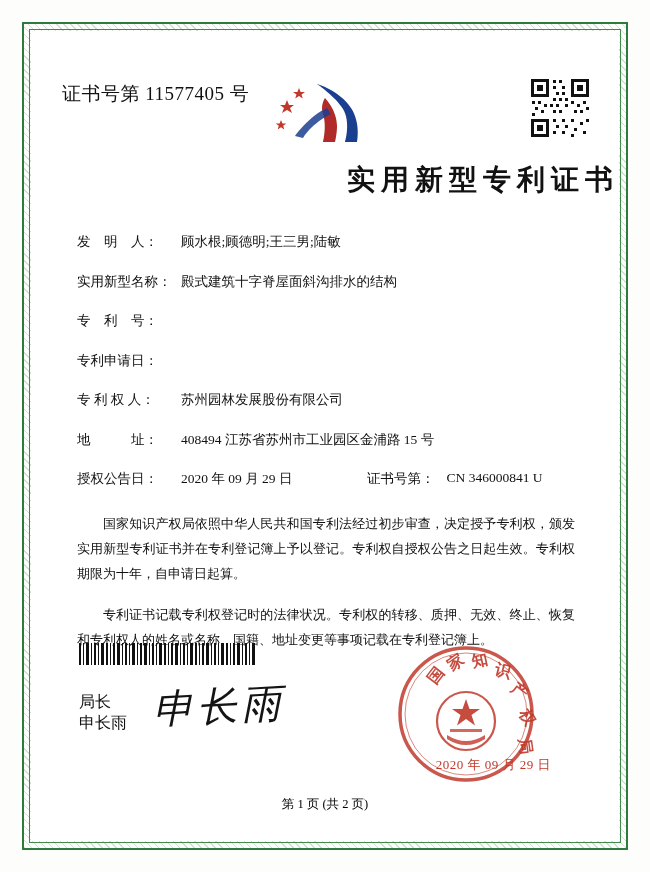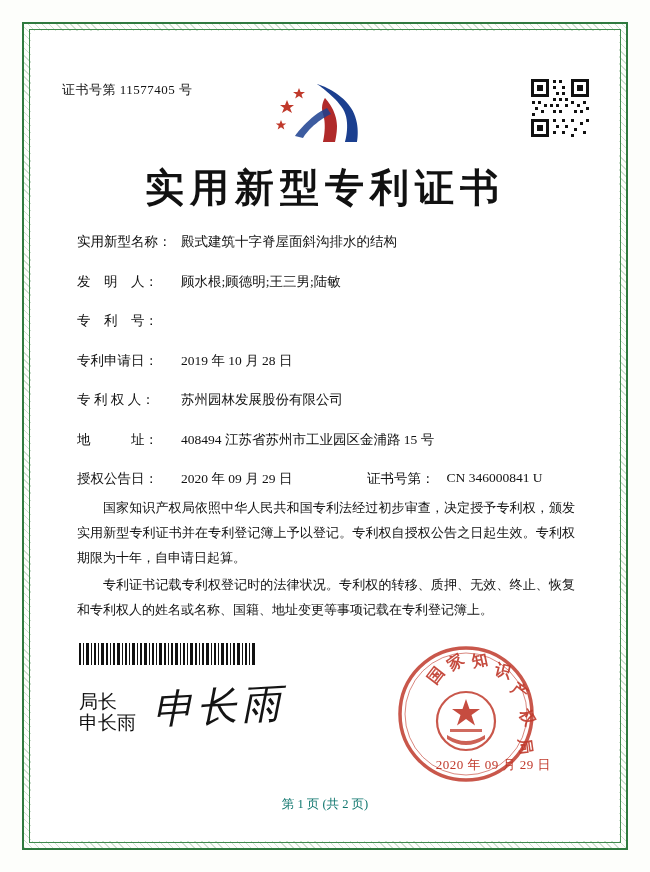--- a/index.html
+++ b/index.html
@@ -64,21 +64,21 @@
     top: 31px;
     right: 31px;
     bottom: 31px;
   }
 
   
   .cert-no {
     position: absolute;
     left: 31px;
     top: 50px;
-    font-size: 13px;
+    font-size: 19px;
     letter-spacing: 0.5px;
     color: #111;
   }
   .logo {
     position: absolute;
     left: 50%;
     transform: translateX(-50%);
     top: 45px;
     width: 120px;
     height: 76px;
@@ -89,22 +89,22 @@
     top: 46px;
     width: 62px;
     height: 62px;
   }
 
   .main-title {
     position: absolute;
     left: 0;
     right: 0;
     top: 130px;
-    text-align: center;
-    font-size: 39px;
+    text-align: right;
+    font-size: 28px;
     font-weight: bold;
     letter-spacing: 6px;
     color: #111;
     font-family: "Liberation Serif", "DejaVu Serif", serif;
   }
 
   .fields {
     position: absolute;
     left: 46px;
     right: 40px;
@@ -150,37 +150,37 @@
     position: absolute;
     left: 46px;
     right: 44px;
     top: 464px;
     font-size: 13px;
     line-height: 25px;
     text-align: justify;
     color: #111;
   }
   .paragraphs p {
-    margin: 0 0 2px 0;
+    margin: 16px 0 2px 0;
     text-indent: 26px;
   }
 
   .barcode {
     position: absolute;
     left: 48px;
     top: 612px;
     width: 176px;
     height: 22px;
   }
 
   .signature-block {
     position: absolute;
     left: 48px;
     top: 660px;
-    font-size: 19px;
+    font-size: 16px;
     line-height: 21px;
     color: #111;
   }
   .handwriting {
     position: absolute;
     left: 122px;
     top: 648px;
     font-size: 40px;
     font-family: "Liberation Serif", "DejaVu Serif", serif;
     font-style: italic;
@@ -205,21 +205,21 @@
     letter-spacing: 0.5px;
   }
 
   .page-footer {
     position: absolute;
     left: 0;
     right: 0;
     bottom: 28px;
     text-align: center;
     font-size: 12.5px;
-    color: #0f766e;
+    color: #000000;
   }
 </style>
 </head>
 <body>
 
 <div class="certificate">
 
   <div class="guilloche"></div>
   <div class="inner-white"></div>
   <div class="border-outer"></div>
@@ -294,33 +294,32 @@
             <rect x="42" y="57" width="3" height="3"></rect>
             <rect x="57" y="42" width="3" height="3"></rect>
         </g>
       </svg>
     </div>
 
     <div class="main-title">实用新型专利证书</div>
 
     <div class="fields">
       <div class="field-row">
+        <div class="field-label">发　明　人：</div>
+        <div class="field-value">顾水根;顾德明;王三男;陆敏</div>
+      </div>
+      <div class="field-row">
         <div class="field-label">实用新型名称：</div>
         <div class="field-value">殿式建筑十字脊屋面斜沟排水的结构</div>
       </div>
       <div class="field-row">
-        <div class="field-label">发　明　人：</div>
-        <div class="field-value">顾水根;顾德明;王三男;陆敏</div>
-      </div>
-      <div class="field-row">
         <div class="field-label">专　利　号：</div>
       </div>
       <div class="field-row">
         <div class="field-label">专利申请日：</div>
-        <div class="field-value">2019 年 10 月 28 日</div>
       </div>
       <div class="field-row">
         <div class="field-label">专 利 权 人：</div>
         <div class="field-value">苏州园林发展股份有限公司</div>
       </div>
       <div class="field-row">
         <div class="field-label">地　　　址：</div>
         <div class="field-value">408494 江苏省苏州市工业园区金浦路 15 号</div>
       </div>
       <div class="field-row-dual">

